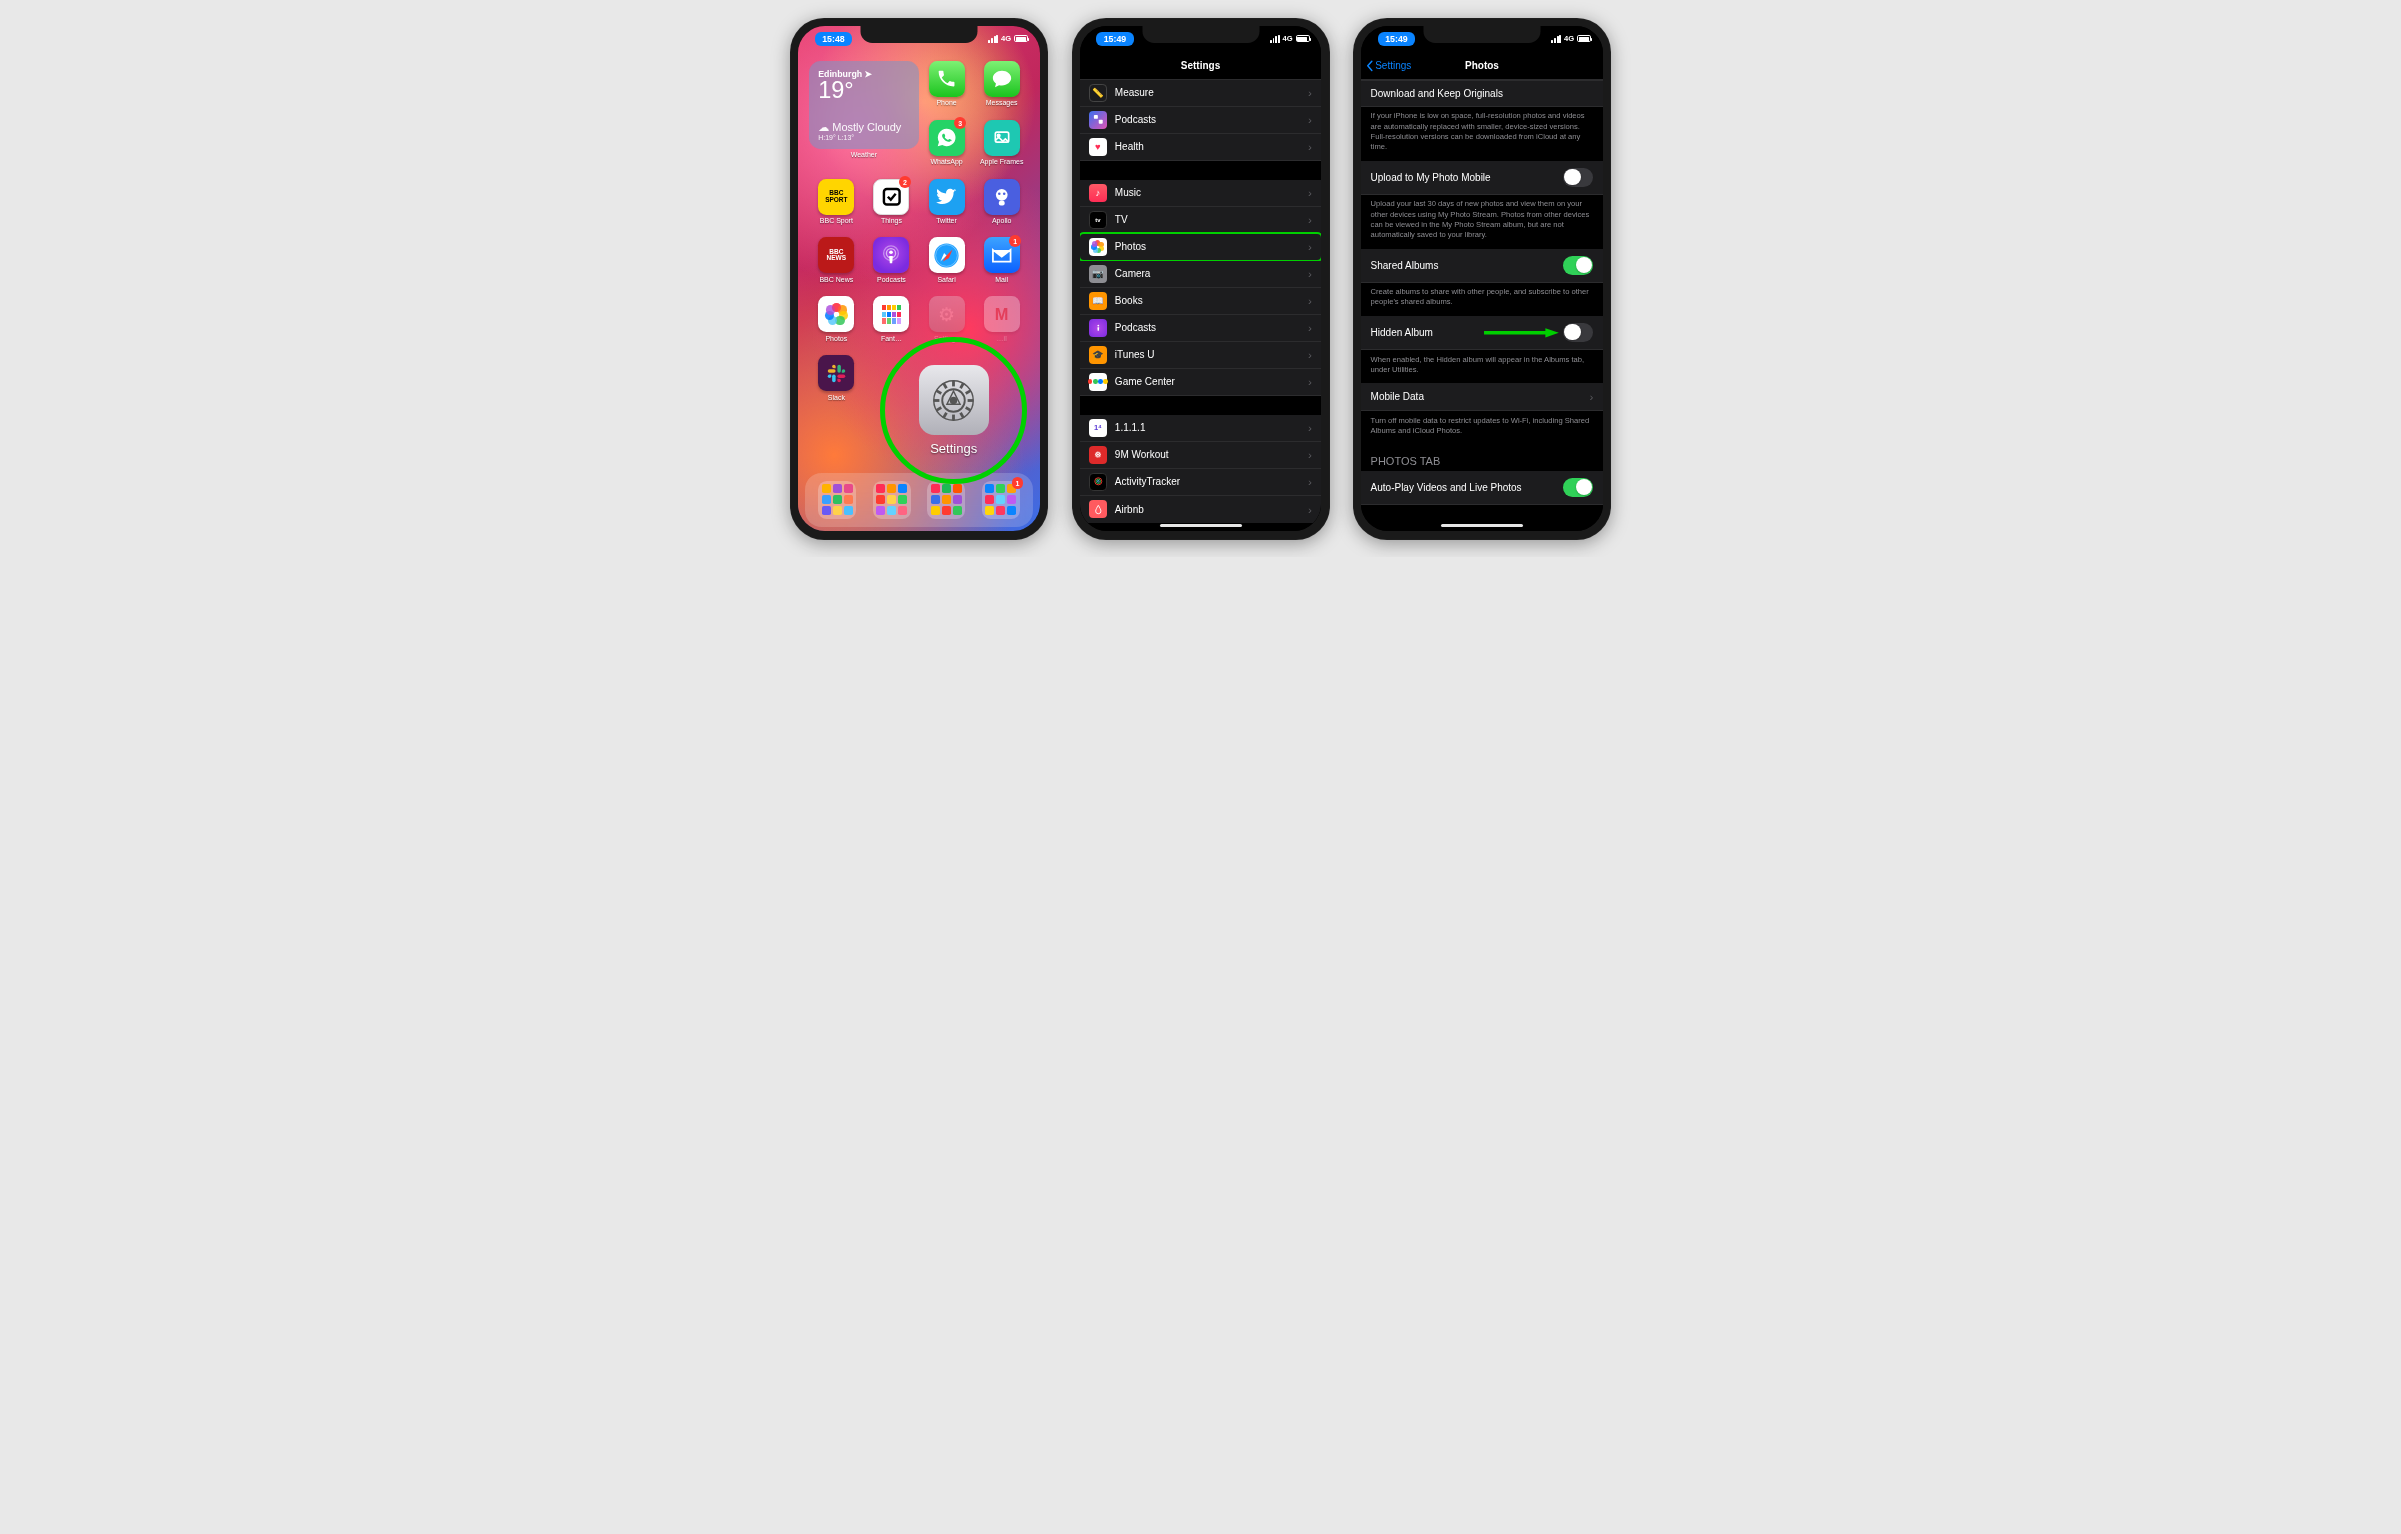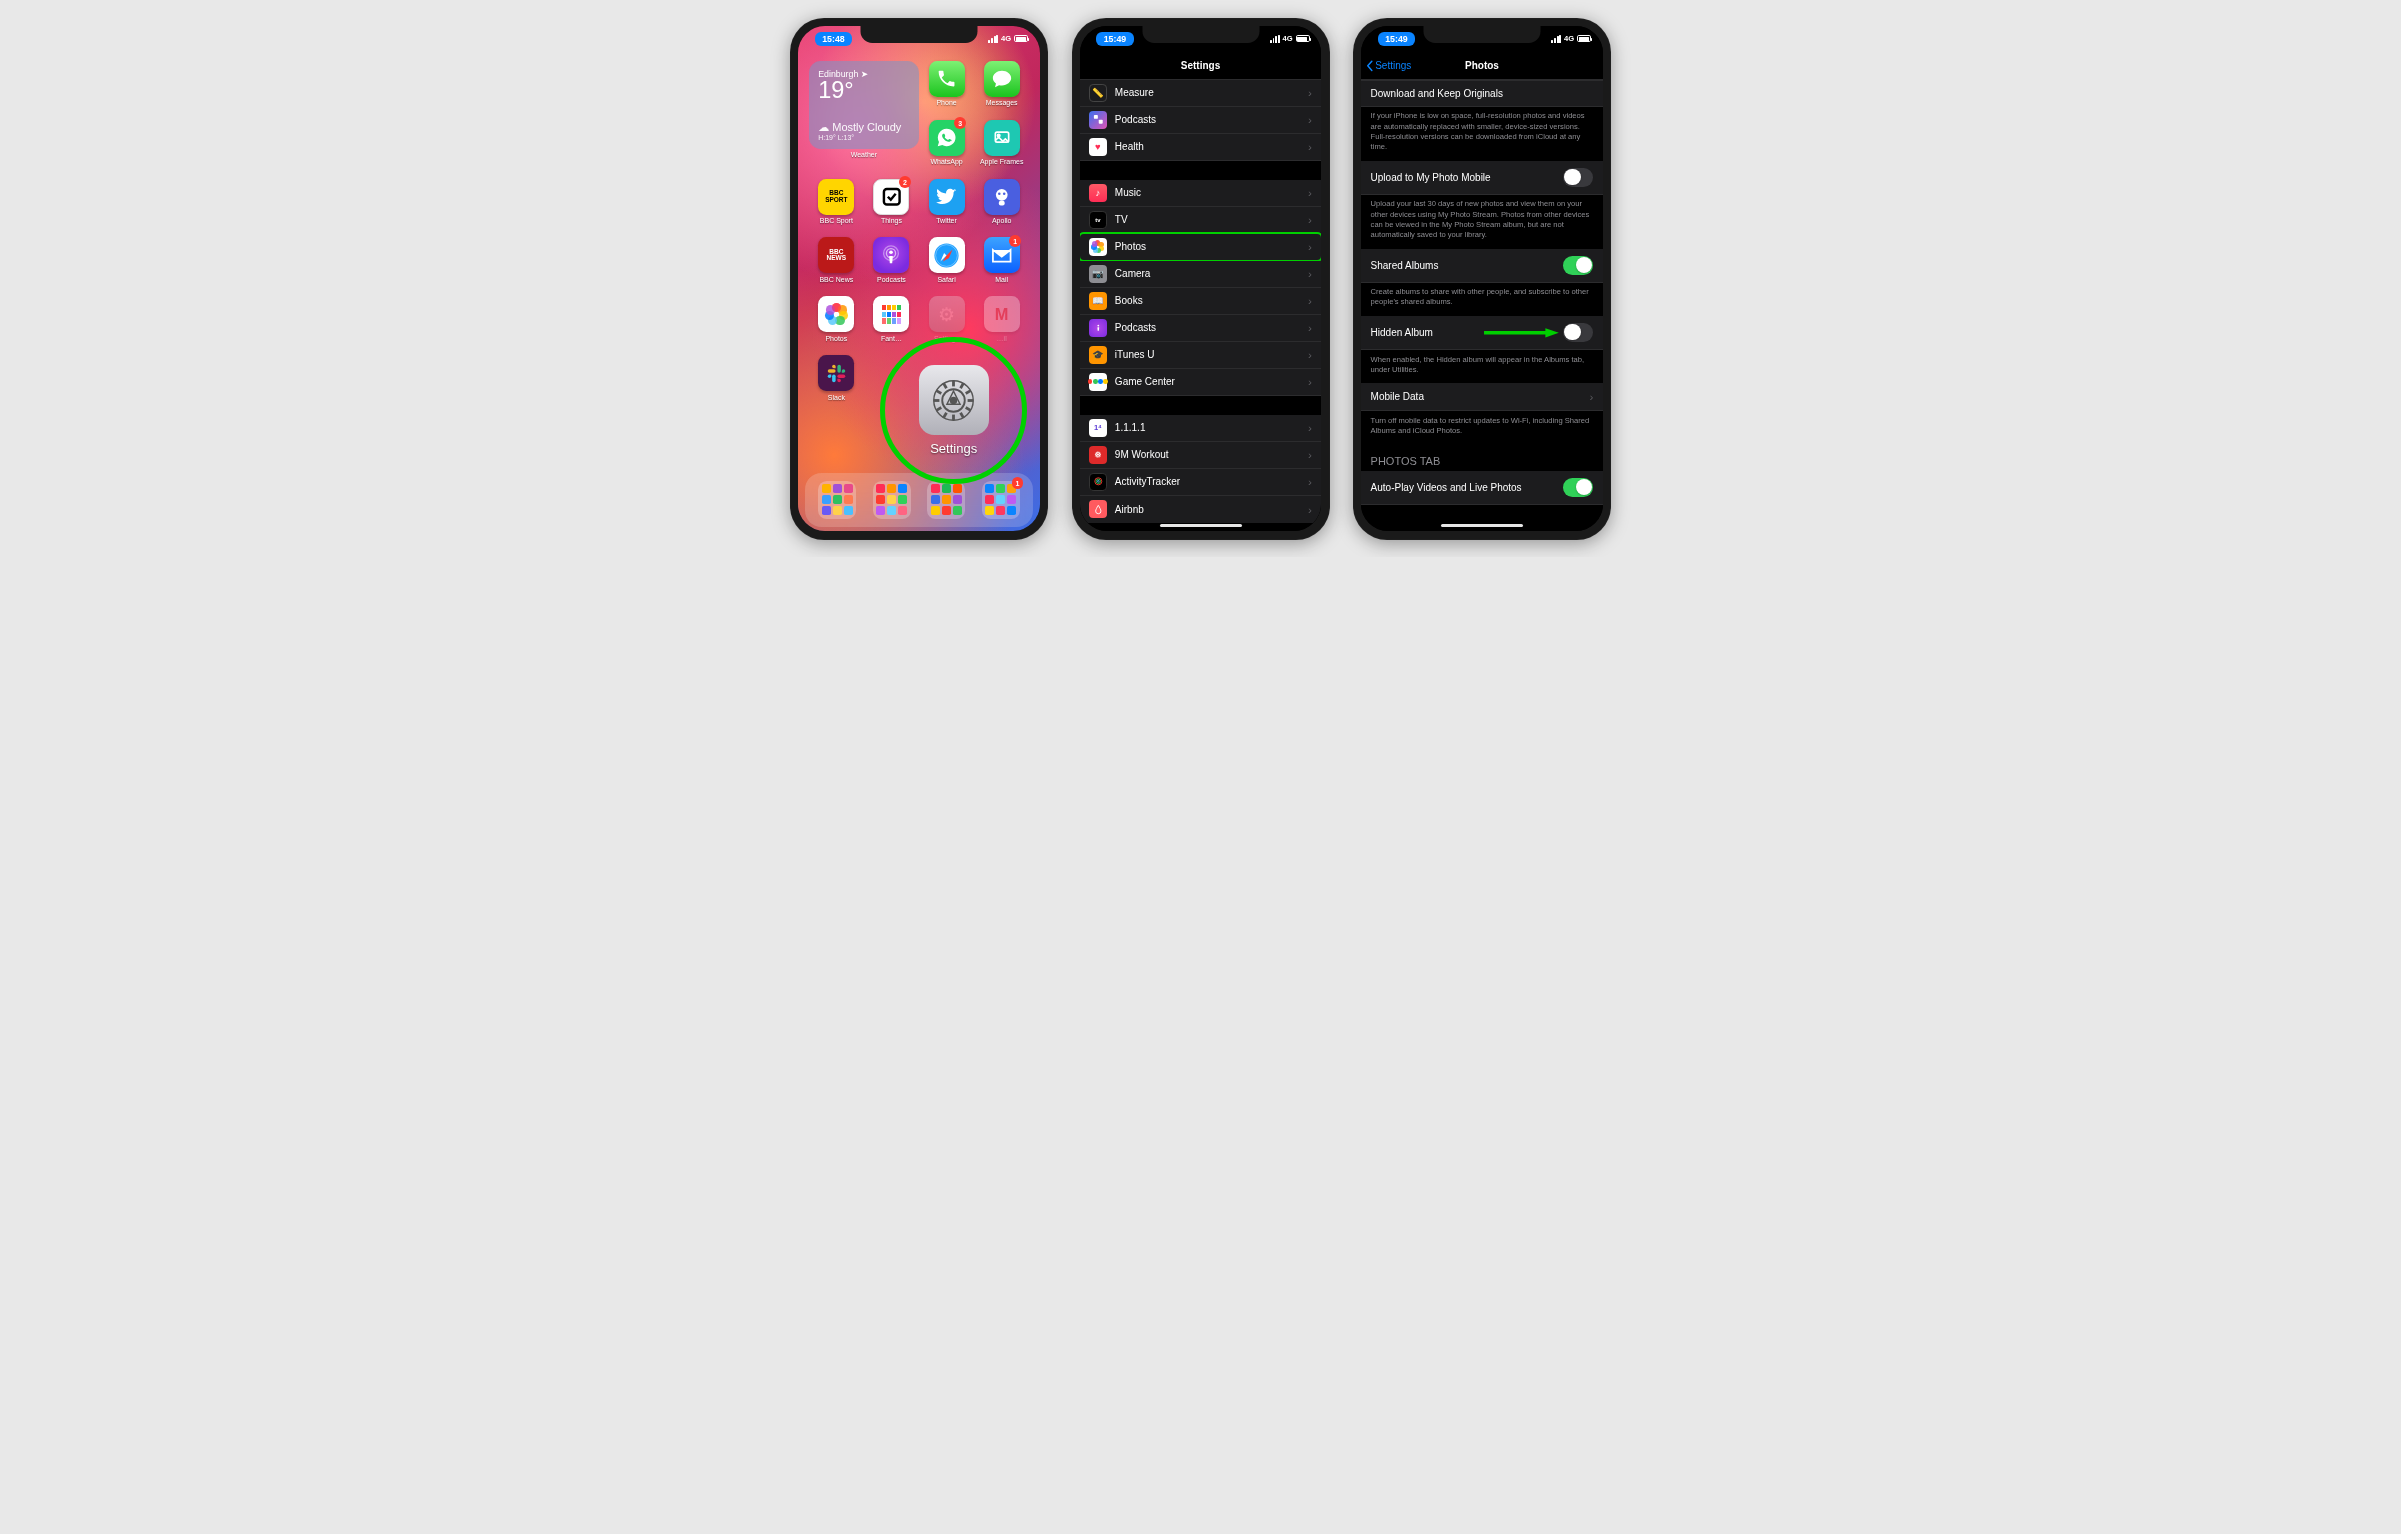--- a/index.html
+++ b/index.html
@@ -75,21 +75,21 @@
                 linear-gradient(135deg, #e33a6a 0%, #c0275d 40%, #3a6ee8 100%);
   }
   .home-content { position:relative; z-index:10; padding-top:35px; height:100%; display:flex; flex-direction:column; }
   .home-grid { flex:1; display:grid; grid-template-columns:repeat(4,1fr); gap:2.9px 0; padding:0 10.6px; align-content:start; grid-auto-rows:56px;}
   .app { display:flex; flex-direction:column; align-items:center; gap:2.3px; position:relative; }
   .app-icon { width:36px; height:36px; border-radius:8.2px; display:flex; align-items:center; justify-content:center; font-size:19px; color:#fff; box-shadow:0 1.2px 2.9px rgba(0,0,0,.25);}
   .app-label { color:#fff; font-size:7px; text-shadow:0 0.6px 1.2px rgba(0,0,0,.5); white-space:nowrap;}
   .badge { position:absolute; top:-2.3px; right:8.2px; background:#ff3b30; color:#fff; font-size:7px; font-weight:700; min-width:11.7px; height:11.7px; border-radius:5.9px; display:flex; align-items:center; justify-content:center; padding:0 2.9px; z-index:2;}
   .weather-widget { grid-column:1/3; grid-row:1/3; }
   .ww-box { background:rgba(120,150,200,.55); backdrop-filter:blur(5.9px); border-radius:11.7px; padding:8.2px 9.4px; color:#fff; height:88px; width:100%; display:flex; flex-direction:column; justify-content:space-between; }
-  .ww-city{font-size:8.8px;font-weight:400;}
+  .ww-city{font-size:8.8px;font-weight:700;}
   .ww-temp{font-size:23.5px;font-weight:300;line-height:1;}
   .ww-cond{font-size:11px;opacity:.95;}
   .ww-hl{font-size:7px;opacity:.9;}
   .dock { margin:0 7px 4.7px; height:54px; background:rgba(255,255,255,.18); backdrop-filter:blur(11.7px); border-radius:16.4px; display:flex; justify-content:space-around; align-items:center; padding:0 4.7px;}
   .dock-folder{width:38px;height:38px;border-radius:8.8px;background:rgba(255,255,255,.25);display:grid;grid-template-columns:repeat(3,1fr);grid-template-rows:repeat(3,1fr);gap:1.8px;padding:3.5px;position:relative;}
   .dock-folder .mini{border-radius:1.8px;}
   .magnify { position:absolute; z-index:60; width:147px; height:147px; border-radius:50%; border:5.9px solid #00d000; bottom:47px; left:82px; background:rgba(255,255,255,0.02); display:flex;flex-direction:column;align-items:center;justify-content:center;gap:5.9px;}
   .magnify .big-icon{width:70px;height:70px;border-radius:15.2px;background:linear-gradient(180deg,#e8e8ec,#b0b0b8);display:flex;align-items:center;justify-content:center;}
   .magnify .big-label{color:#fff;font-size:13px;font-weight:500;text-shadow:0 0.6px 1.8px rgba(0,0,0,.6);}
   .gear-svg{width:47px;height:47px;}

